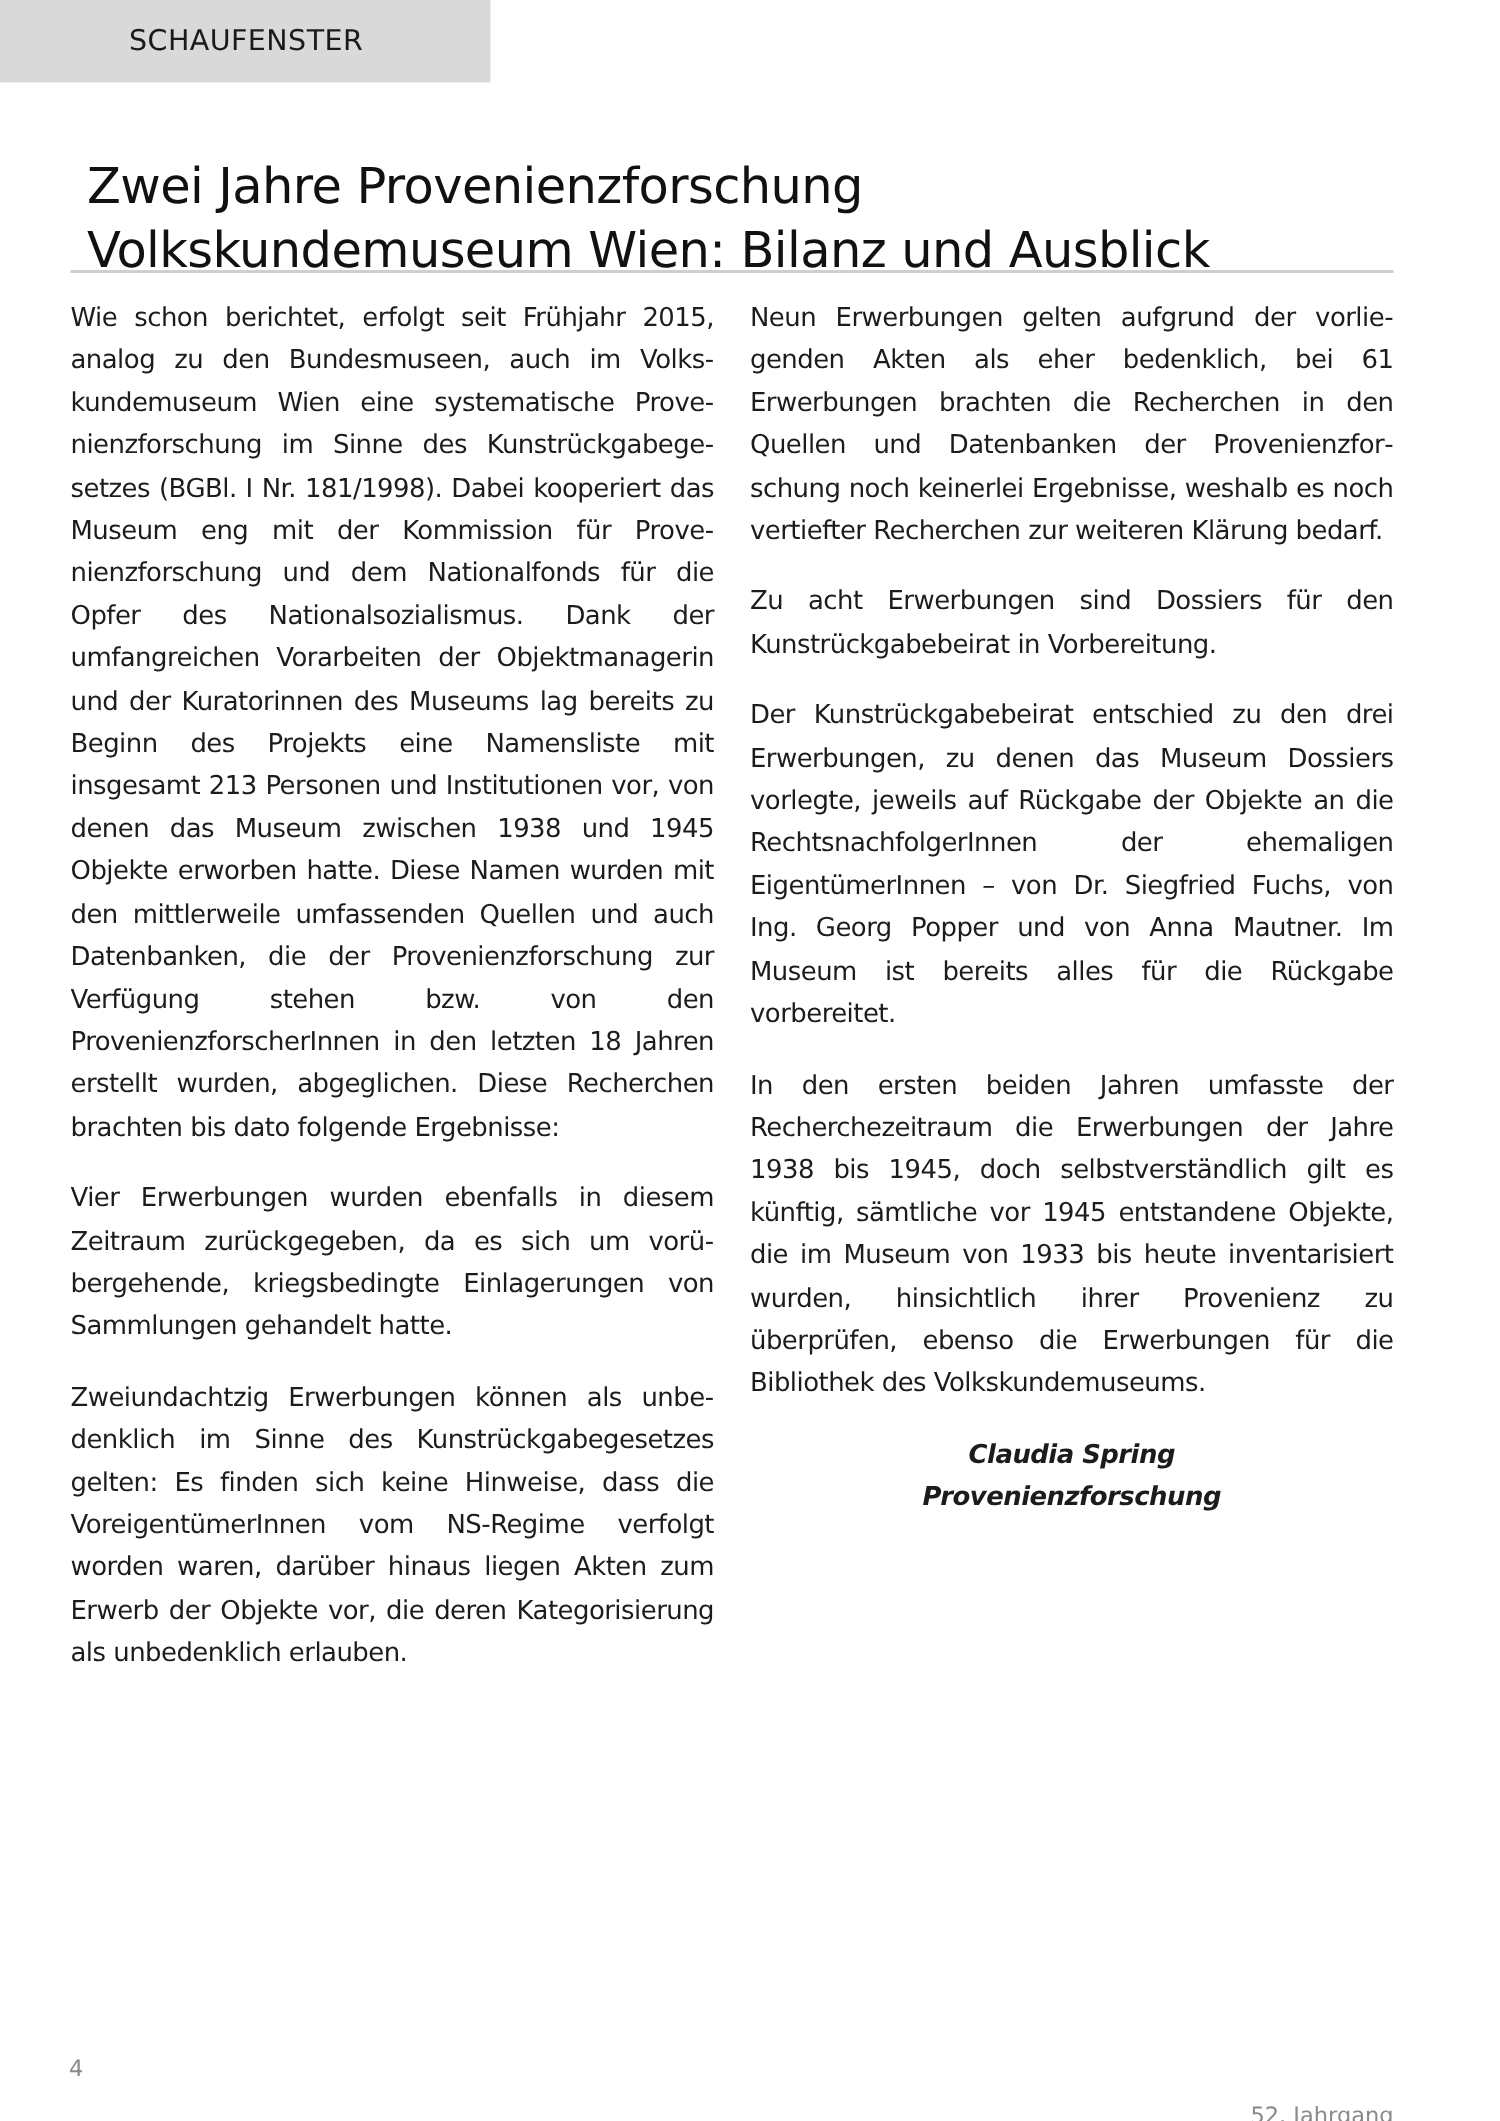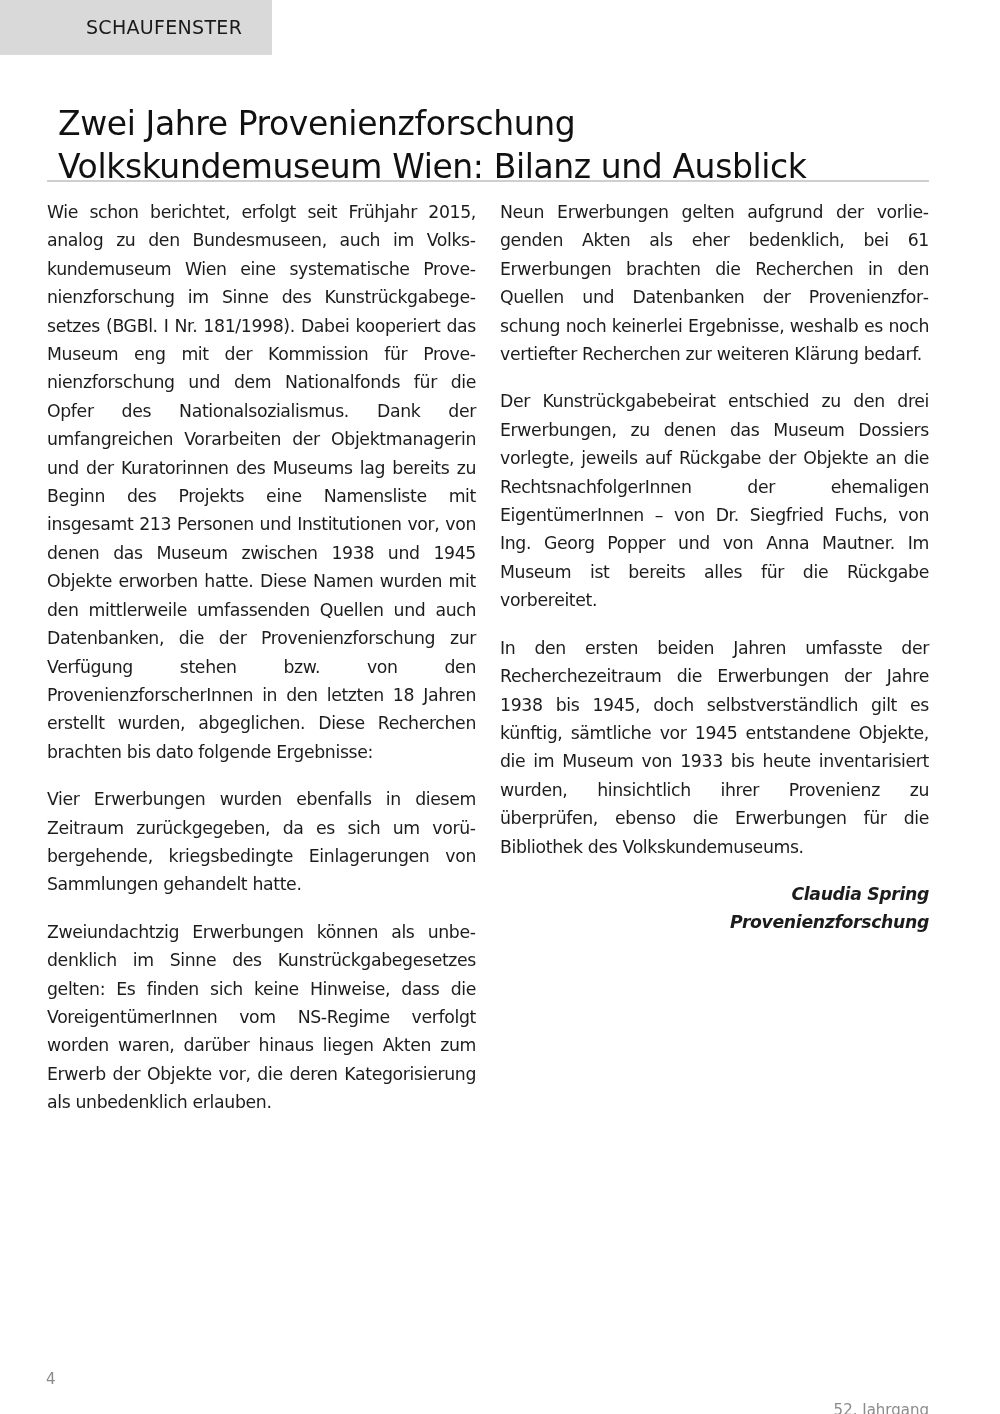--- a/index.html
+++ b/index.html
@@ -1,21 +1,21 @@
 <!DOCTYPE html>
 <html><head>
   <meta charset="utf-8">
   <style>
     html, body { margin: 0; padding: 0; background: #ffffff; }
     body {
       width: 1000px; height: 1414px; position: relative; overflow: hidden;
       font-family: "DejaVu Sans", sans-serif; color: #1a1a1a;
     }
     .section-tab {
-      position: absolute; left: 0; top: 0; width: 272px; height: 55px;
+      position: absolute; left: 0; top: 0; width: 327px; height: 55px;
       background: #d9d9d9;
     }
     .section-tab span {
       position: absolute; left: 86px; top: 16px;
       font-size: 19px; letter-spacing: 0.3px; color: #1a1a1a;
       font-family: "DejaVu Sans", sans-serif;
     }
     .title {
       position: absolute; left: 46px; top: 90px; width: 900px;
       font-size: 33px; line-height: 43px; font-weight: normal; margin: 12px;
@@ -29,21 +29,21 @@
     .col {
       position: absolute; top: 198px; width: 429px;
       font-size: 17.3px; line-height: 28.4px; text-align: justify;
       hyphens: manual; color: #1c1c1c;
       font-family: "DejaVu Sans", sans-serif;
       letter-spacing: -0.35px;
     }
     .col-left { left: 47px; }
     .col-right { left: 500px; }
     .col p { margin: 0 0 19px 0; }
-    .signature { font-weight: bold; font-style: italic; text-align: right; }
+    .signature { font-weight: bold; font-style: italic; text-align: center; }
     .footer-page {
       position: absolute; left: 46px; top: 1370px; font-size: 15px; color: #8a8a8a;
       font-family: "DejaVu Sans", sans-serif;
     }
     .footer-issue {
       position: absolute; right: 71px; top: 1370px; font-size: 15px; color: #8a8a8a;
       font-family: "DejaVu Sans", sans-serif;
       margin-top: 31px;
     }
   </style>
@@ -61,20 +61,21 @@
 <div class="title-rule"></div>
 
 <div class="col col-left">
   <p>Wie schon berichtet, erfolgt seit Frühjahr 2015, analog zu den Bundesmuseen, auch im Volks­kundemuseum Wien eine systematische Prove­nienzforschung im Sinne des Kunstrückgabege­setzes (BGBl. I Nr. 181/1998). Dabei kooperiert das Museum eng mit der Kommission für Prove­nienzforschung und dem Nationalfonds für die Opfer des Nationalsozialismus. Dank der umfangreichen Vorarbeiten der Objektmana­gerin und der Kuratorinnen des Museums lag bereits zu Beginn des Projekts eine Namensliste mit insgesamt 213 Personen und Institutionen vor, von denen das Museum zwischen 1938 und 1945 Objekte erworben hatte. Diese Namen wurden mit den mittlerweile umfassenden Quel­len und auch Datenbanken, die der Provenienz­forschung zur Verfügung stehen bzw. von den ProvenienzforscherInnen in den letzten 18 Jahren erstellt wurden, abgeglichen. Diese Recherchen brachten bis dato folgende Ergebnisse:</p>
   <p>Vier Erwerbungen wurden ebenfalls in diesem Zeitraum zurückgegeben, da es sich um vorü­bergehende, kriegsbedingte Einlagerungen von Sammlungen gehandelt hatte.</p>
   <p>Zweiundachtzig Erwerbungen können als unbe­denklich im Sinne des Kunstrückgabegesetzes gelten: Es finden sich keine Hinweise, dass die VoreigentümerInnen vom NS-Regime verfolgt worden waren, darüber hinaus liegen Akten zum Erwerb der Objekte vor, die deren Kategorisie­rung als unbedenklich erlauben.</p>
 </div>
 
 <div class="col col-right">
   <p>Neun Erwerbungen gelten aufgrund der vorlie­genden Akten als eher bedenklich, bei 61 Erwerbungen brachten die Recherchen in den Quellen und Datenbanken der Provenienzfor­schung noch keinerlei Ergebnisse, weshalb es noch vertiefter Recherchen zur weiteren Klärung bedarf.</p>
+  <p>Zu acht Erwerbungen sind Dossiers für den Kunstrückgabebeirat in Vorbereitung.</p>
   <p>Der Kunstrückgabebeirat entschied zu den drei Erwerbungen, zu denen das Museum Dossiers vorlegte, jeweils auf Rückgabe der Objekte an die RechtsnachfolgerInnen der ehemaligen EigentümerInnen – von Dr. Siegfried Fuchs, von Ing. Georg Popper und von Anna Mautner. Im Museum ist bereits alles für die Rückgabe vorbereitet.</p>
   <p>In den ersten beiden Jahren umfasste der Recherchezeitraum die Erwerbungen der Jahre 1938 bis 1945, doch selbstverständlich gilt es künftig, sämtliche vor 1945 entstandene Objek­te, die im Museum von 1933 bis heute inventa­risiert wurden, hinsichtlich ihrer Provenienz zu überprüfen, ebenso die Erwerbungen für die Bibliothek des Volkskundemuseums.</p>
   <p class="signature">
     <span>Claudia Spring</span><br>
     <span>Provenienzforschung</span>
   </p>
 </div>
 
 <div class="footer-page">4</div>
 <div class="footer-issue">52. Jahrgang</div>

